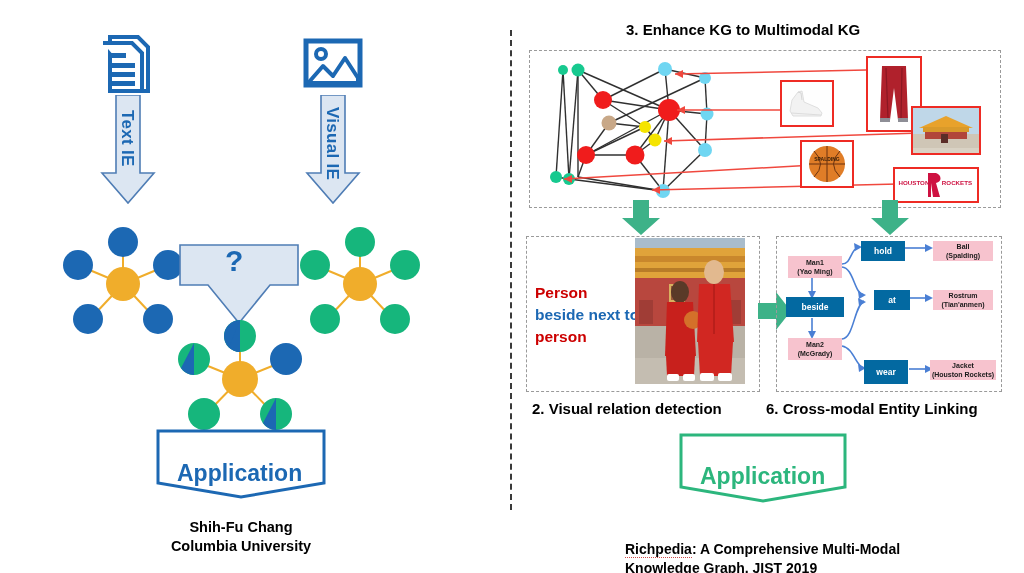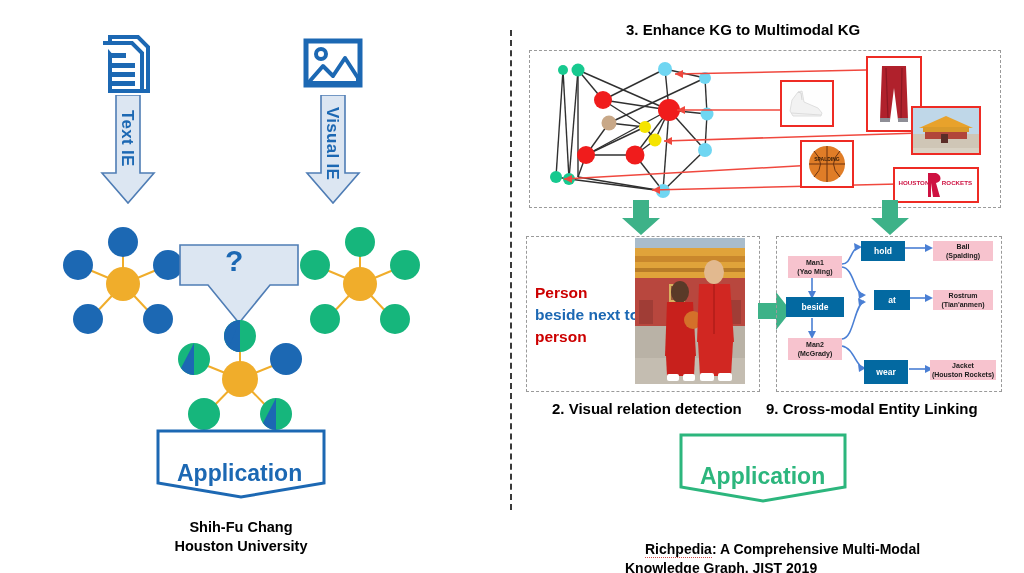--- a/index.html
+++ b/index.html
@@ -178,21 +178,21 @@
 </div>
 
 <div class="abs" style="left:155px;top:428px;">
   <svg width="172" height="72" viewBox="0 0 172 72">
     <path d="M3 3 L169 3 L169 55 L86 69 L3 55 Z" fill="none" stroke="#1C68B3" stroke-width="3"></path>
   </svg>
 </div>
 <div class="app-text-blue" style="left:177px;top:460px;">Application</div>
 
 <div class="caption" style="left:141px;top:518px;width:200px;">Shih-Fu Chang
-Houston University</div>
+Columbia University</div>
 
 <div class="abs" id="divider"></div>
 
 <div class="sec-title" style="left:626px;top:21px;">3. Enhance KG to Multimodal KG</div>
 
 <div class="dashbox" style="left:529px;top:50px;width:470px;height:156px;"></div>
 
 <div class="abs" style="left:545px;top:55px;">
   <svg width="250" height="150" viewBox="0 0 250 150">
     <g stroke="#303030" stroke-width="1.4" fill="none">
@@ -435,25 +435,25 @@
 </div>
 
 <div class="node-box nb-pink" style="left:933px;top:290px;width:60px;height:20px;">
   <span><span>Rostrum</span><br><span>(Tian'anmen)</span></span>
 </div>
 
 <div class="node-box nb-pink" style="left:930px;top:360px;width:66px;height:20px;">
   <span><span>Jacket</span><br><span>(Houston Rockets)</span></span>
 </div>
 
-<div class="sec-title" style="left:552px;top:400px;">2. Visual relation detection</div>
-<div class="sec-title" style="left:766px;top:400px;">9. Cross-modal Entity Linking</div>
+<div class="sec-title" style="left:532px;top:400px;">2. Visual relation detection</div>
+<div class="sec-title" style="left:766px;top:400px;">6. Cross-modal Entity Linking</div>
 
 <div class="abs" style="left:678px;top:432px;">
   <svg width="170" height="72" viewBox="0 0 170 72">
     <path d="M3 3 L167 3 L167 55 L85 69 L3 55 Z" fill="none" stroke="#2CB67D" stroke-width="3"></path>
   </svg>
 </div>
 <div class="app-text-green" style="left:700px;top:463px;">Application</div>
 
 <div class="cite" style="left:625px;top:521px;width:340px;">
-  <span style="border-bottom:1.5px dotted #d04a4a;margin-left:20px;">Richpedia</span><span>: A Comprehensive Multi-Modal<br>Knowledge Graph, JIST 2019</span>
+  <span style="border-bottom:1.5px dotted #d04a4a;">Richpedia</span><span>: A Comprehensive Multi-Modal<br>Knowledge Graph, JIST 2019</span>
 </div>
 
 </body></html>

